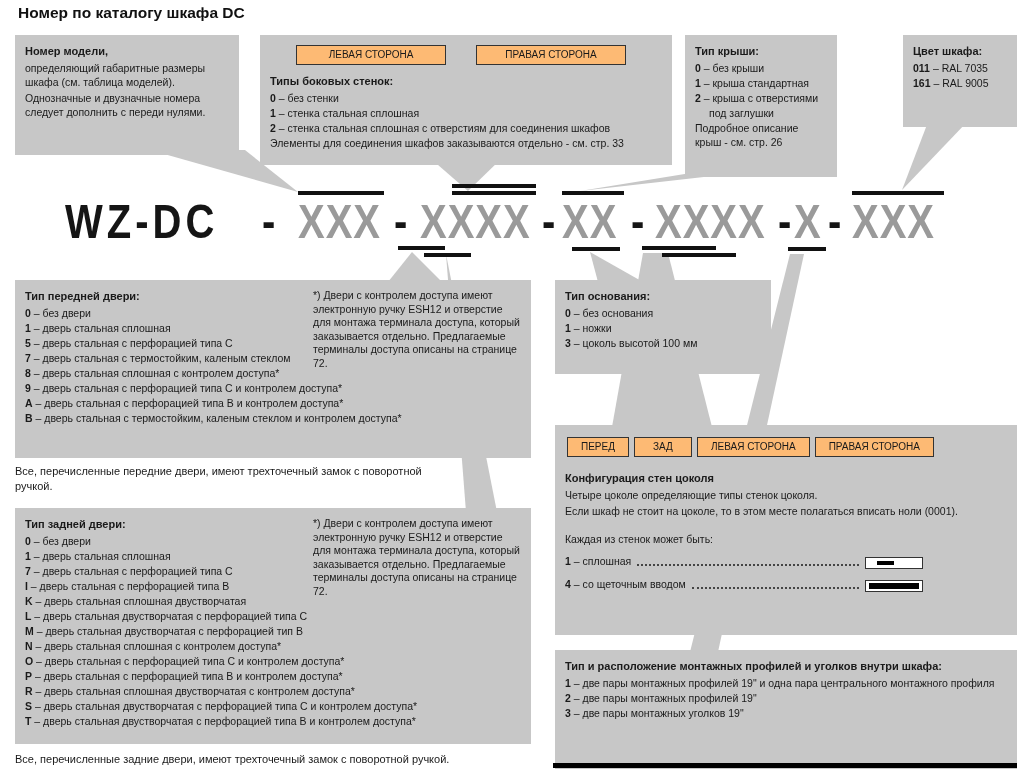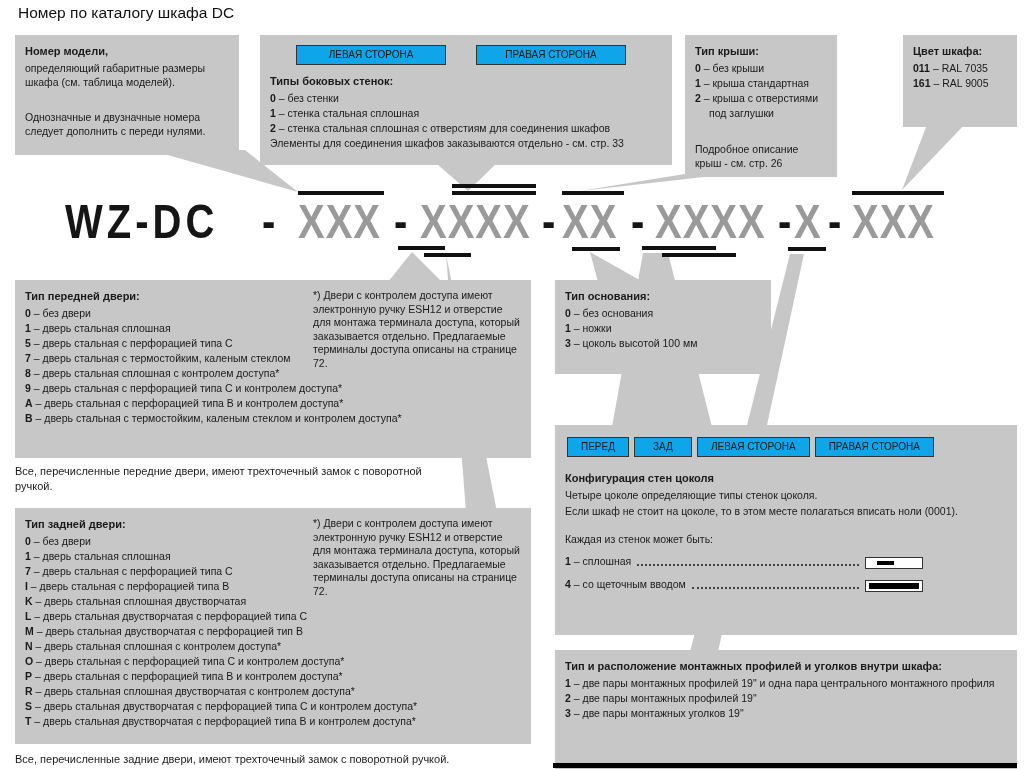--- a/index.html
+++ b/index.html
@@ -1,39 +1,39 @@
 <!DOCTYPE html>
 <html><head>
 <meta charset="utf-8">
 <style>
   * { margin:0; padding:0; box-sizing:border-box; }
   html,body { background:#fff; }
   body { font-family:"Liberation Sans", sans-serif; color:#1a1a1a; }
   .page { position:relative; width:1025px; height:769px; background:#fff; overflow:hidden; }
-  .page-title { position:absolute; left:18px; top:4px; font-size:15.5px; font-weight:normal; color:#111; }
+  .page-title { position:absolute; left:18px; top:4px; font-size:15.5px; font-weight:bold; color:#111; }
 
   svg.connectors { position:absolute; left:0; top:0; }
 
   
   .pn { position:absolute; top:196px; font-size:40px; font-weight:bold; color:#9a9a9a;
         letter-spacing:1px; transform:scaleY(1.18); transform-origin:top left; white-space:nowrap; }
   .pn.black { color:#151515; }
   .pn.prefix { letter-spacing:4px; }
   .mk { position:absolute; height:4px; background:#111; }
 
   
   .callout { position:absolute; background:#c7c7c7; padding:9px 10px; font-size:10.5px; line-height:14px; }
   .callout h3 { font-size:11px; font-weight:bold; margin-bottom:3px; }
   .callout p { margin-bottom:2px; }
   .item { line-height:15px; padding-left:14px; text-indent:-14px; }
   .b { font-weight:bold; }
-  .note-sp { margin-top:21px; }
+  .note-sp { margin-top:0; }
 
   .tags { display:flex; }
-  .tag { background:#0ea5e9; border:1px solid #333; text-align:center; font-size:10px; line-height:12px; padding:3px 0; }
+  .tag { background:#fdba74; border:1px solid #333; text-align:center; font-size:10px; line-height:12px; padding:3px 0; }
   .tags--walls { gap:30px; margin:1px 0 9px 26px; }
   .tags--walls .tag { width:150px; }
   .tags--socle { gap:5px; margin:3px 0 14px 2px; }
   .tags--socle .tag { padding:3px 13px; min-width:58px; }
 
   .door-note { float:right; width:208px; margin-left:8px; font-size:10.5px; line-height:13.5px; }
 
   .footnote { position:absolute; font-size:11px; line-height:14.5px; }
 
   .opt { display:flex; align-items:flex-end; width:358px; margin-top:8px; line-height:15px; }

